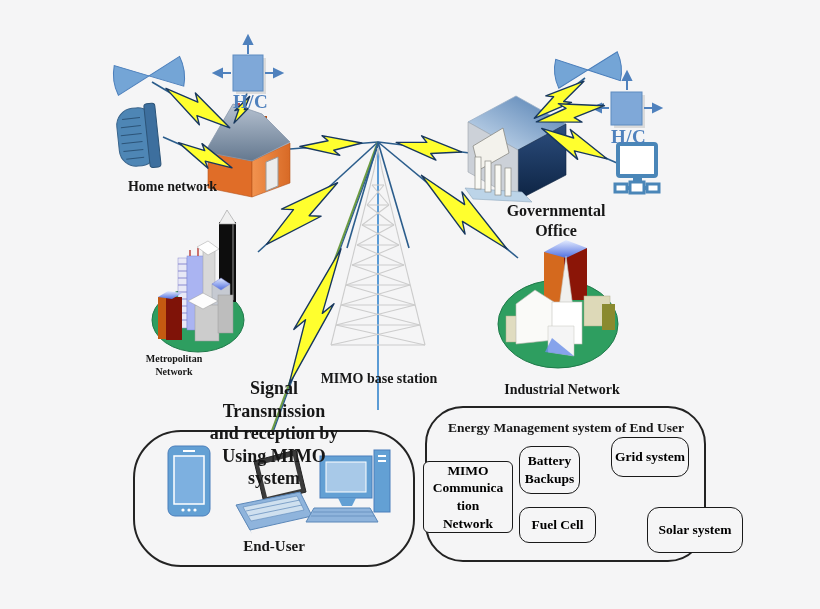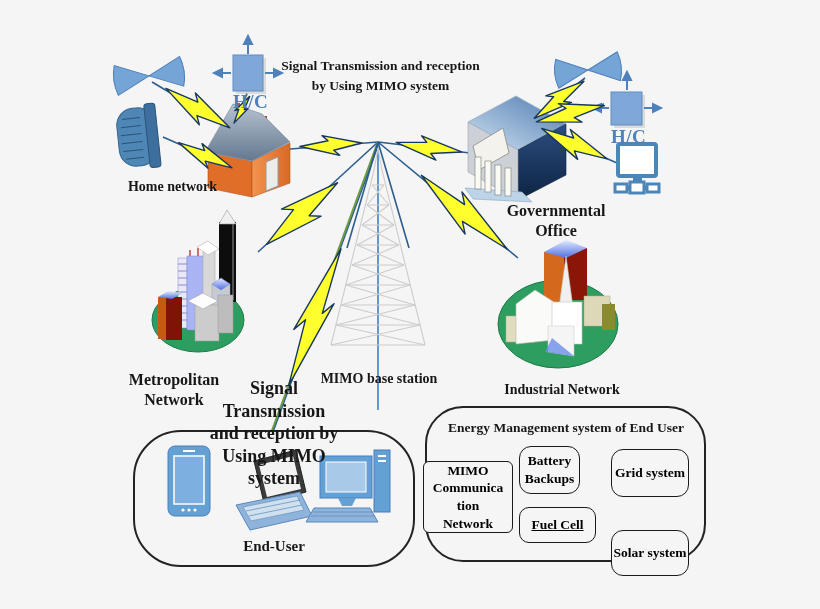--- a/index.html
+++ b/index.html
@@ -285,37 +285,35 @@
 <div class="ibox" style="left:423px;top:461px;width:90px;height:72px;border-radius:6px;">
   <span>MIMO
 Communica
 tion
 Network</span>
 </div>
 <div class="ibox" style="left:519px;top:446px;width:61px;height:48px;">
   <span>Battery
 Backups</span>
 </div>
-<div class="ibox" style="left:611px;top:449px;width:78px;height:48px;">
+<div class="ibox" style="left:611px;top:437px;width:78px;height:40px;">
   <span>Grid system</span>
 </div>
-<div class="ibox" style="left:519px;top:507px;width:77px;height:36px;border-radius:10px;text-decoration:underline;">
+<div class="ibox" style="left:519px;top:507px;width:77px;height:36px;border-radius:10px;">
   <span>Fuel Cell</span>
 </div>
-<div class="ibox" style="left:611px;top:507px;width:78px;height:46px;margin-top:23px;">
+<div class="ibox" style="left:647px;top:507px;width:96px;height:46px;">
   <span>Solar system</span>
 </div>
 
-<div class="lbl" style="left:268px;top:56px;width:225px;font-size:13.5px;line-height:1.45;">Signal Transmission and reception
-by Using MIMO system</div>
 <div class="lbl hc" style="left:233px;top:90px;width:32px;">H/C</div>
 <div class="lbl hc" style="left:611px;top:125px;width:32px;">H/C</div>
 <div class="lbl" style="left:125px;top:178px;width:95px;font-size:14px;">Home network</div>
 <div class="lbl" style="left:486px;top:201px;width:140px;font-size:16px;">Governmental Office</div>
-<div class="lbl" style="left:118px;top:370px;width:112px;font-size:16px;">Metropolitan
+<div class="lbl" style="left:118px;top:353px;width:112px;font-size:10px;">Metropolitan
 Network</div>
 <div class="lbl" style="left:316px;top:362px;width:126px;font-size:14px;margin-top:8px;">MIMO base station</div>
 <div class="lbl" style="left:198px;top:377px;width:152px;font-size:18px;">Signal Transmission
 and reception by
 Using MIMO system</div>
 <div class="lbl" style="left:133px;top:537px;width:282px;font-size:15px;">End-User</div>
 <div class="lbl" style="left:496px;top:381px;width:132px;font-size:14px;">Industrial Network</div>
 <div class="lbl" style="left:432px;top:420px;width:268px;font-size:13.5px;">Energy Management system of End User</div>
 
 </div>

